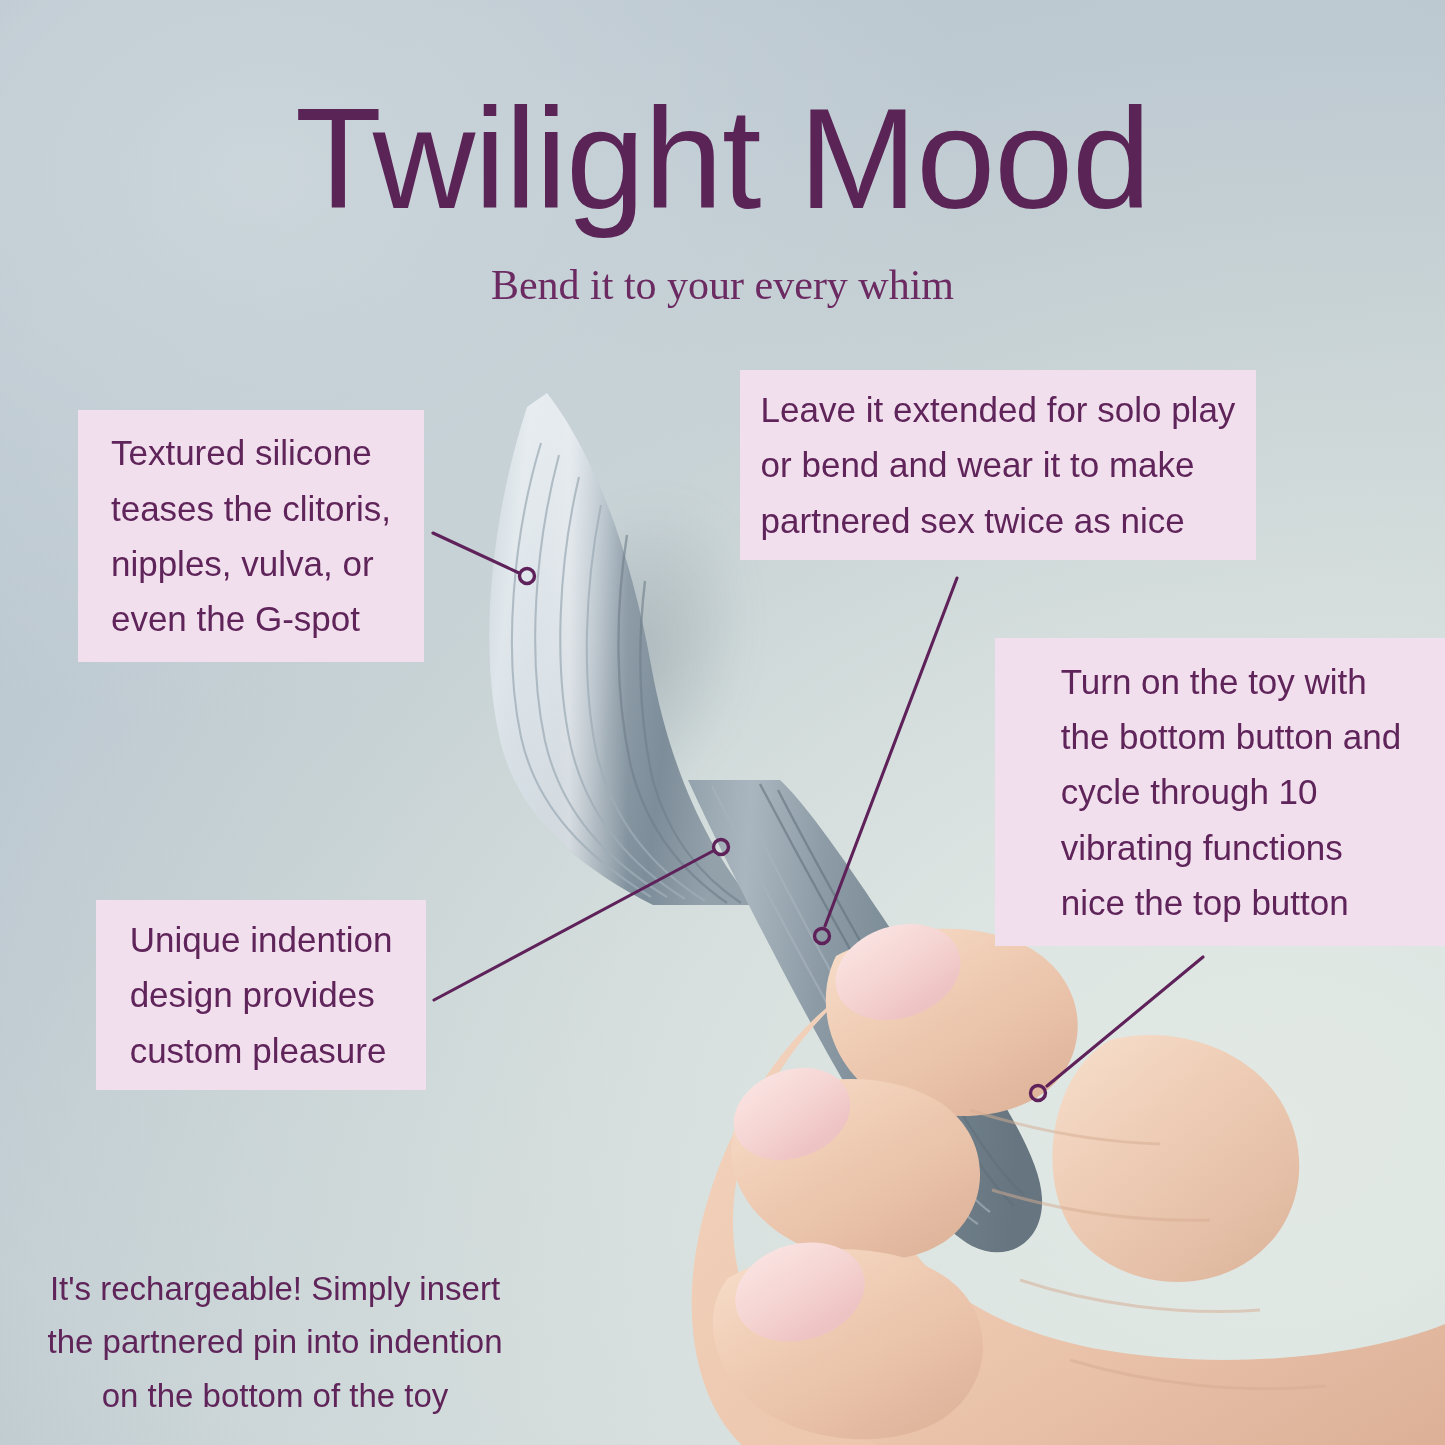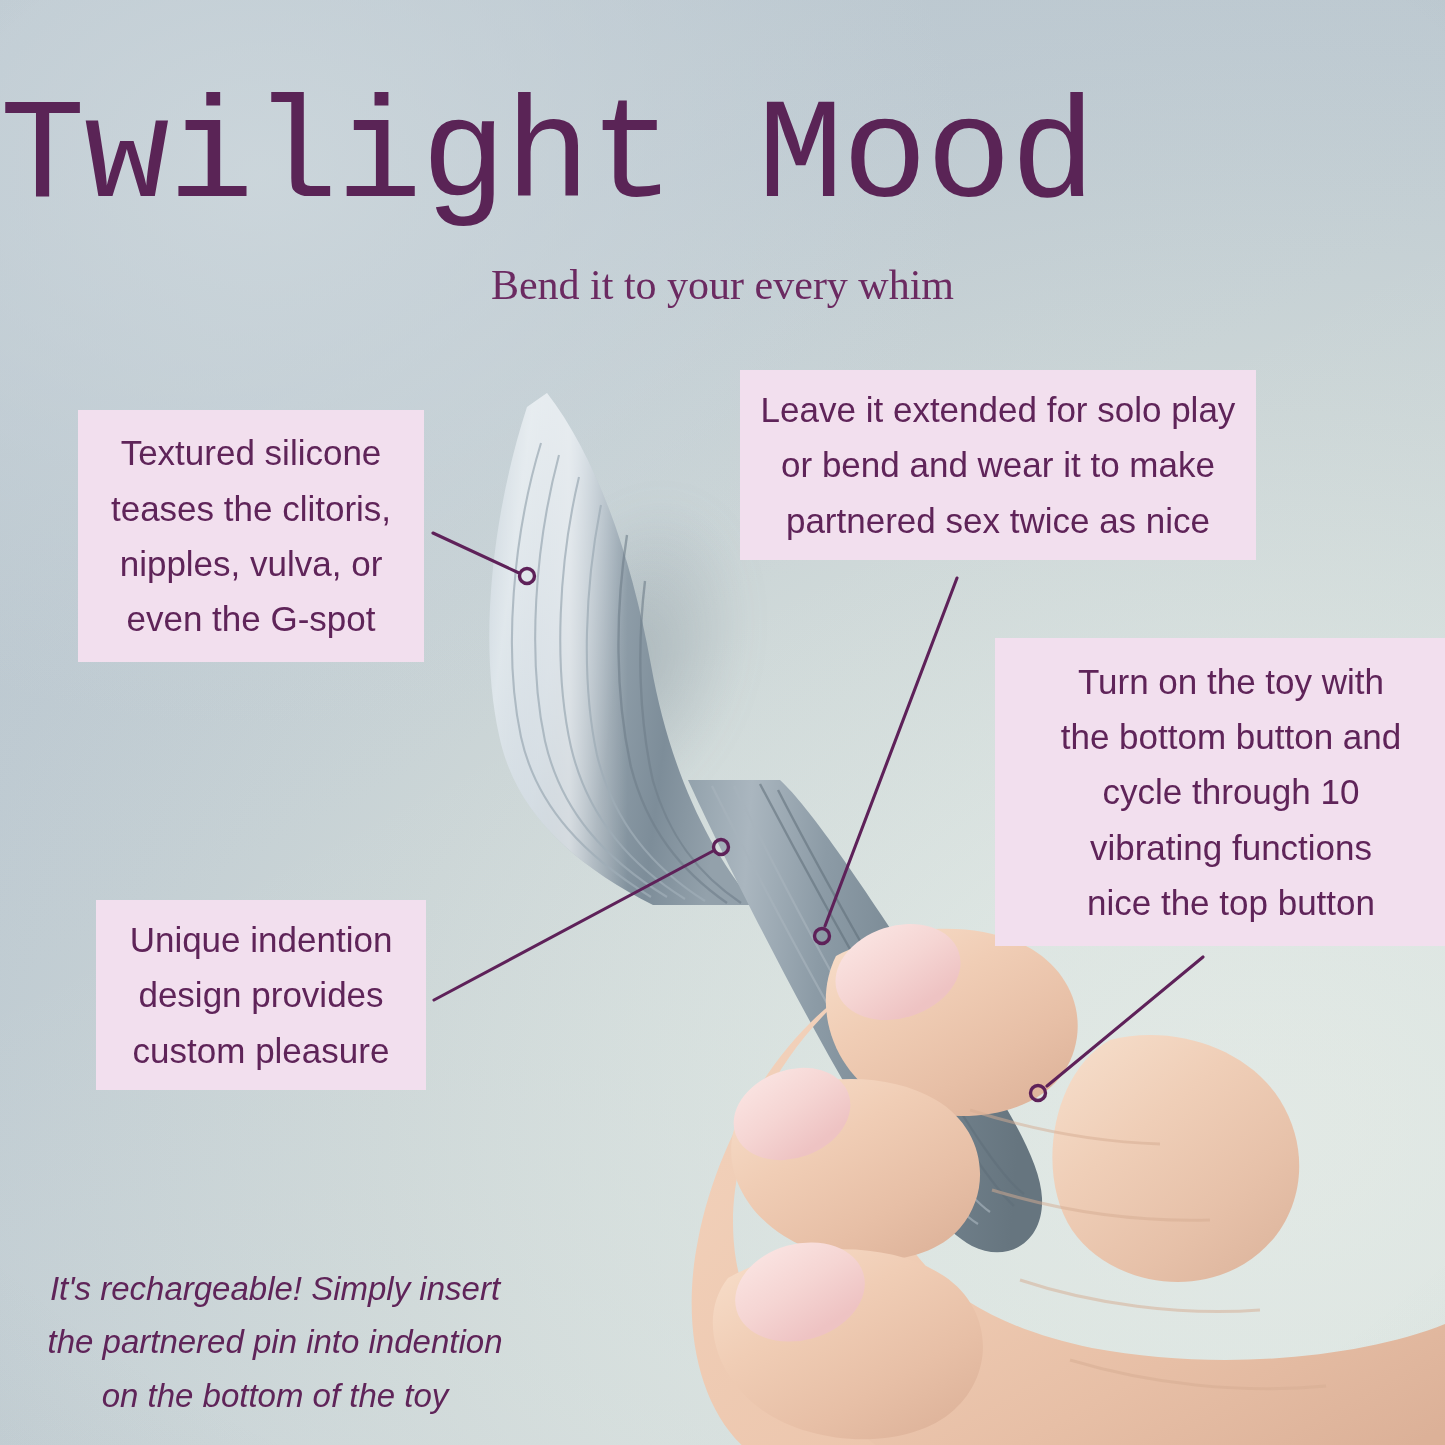--- a/index.html
+++ b/index.html
@@ -58,42 +58,42 @@
   .shaft svg { display:block; width:100%; height:100%; overflow:visible; }
 
   
   .hand { position: absolute; left: 640px; top: 860px; width: 810px; height: 600px; }
   .hand svg { display:block; width:100%; height:100%; overflow: visible; }
 
   
   .title {
     position: absolute;
     left: 0; right: 0; top: 88px;
-    font-family: Liberation Mono, monospace;
+    text-align: center;
+    font-family: Liberation Sans, sans-serif;
     font-size: 142px;
     line-height: 1.0;
     letter-spacing: -1px;
     color: #5a2456;
     white-space: nowrap;
   }
   .subtitle {
     position: absolute;
     left: 0; right: 0; top: 262px;
     text-align: center;
     font-family: "Liberation Serif", "DejaVu Serif", serif;
     font-size: 42px;
     line-height: 1.1;
     color: #6b2a61;
   }
 
   .callout {
     position: absolute;
     background: #f2dfee;
     color: #5f2459;
-    text-align: center;
     font-size: 35px;
     line-height: 1.58;
     display: flex;
     align-items: center;
     justify-content: center;
     box-sizing: border-box;
     padding: 14px 18px;
   }
   .callout p { margin: 0; }
 
@@ -102,21 +102,20 @@
   #co-buttons   { left: 995px; top: 638px;  width: 472px; height: 308px; }
   #co-flexible  { left: 96px;  top: 900px;  width: 330px; height: 190px; }
 
   .footnote {
     position: absolute;
     left: 40px; top: 1262px; width: 470px;
     text-align: center;
     color: #5f2459;
     font-size: 33px;
     line-height: 1.62;
-    font-style: italic;
   }
   .footnote p { margin: 0; }
 
   
   .leaders { position: absolute; inset: 0; pointer-events: none; }
   .leaders svg { width: 100%; height: 100%; display: block; overflow: visible; }
   .leader-line { stroke: #5e2159; stroke-width: 3.1; fill: none; stroke-linecap: round; }
   .leader-dot  { stroke: #5e2159; stroke-width: 3.4; fill: none; }
 </style>
 </head>

